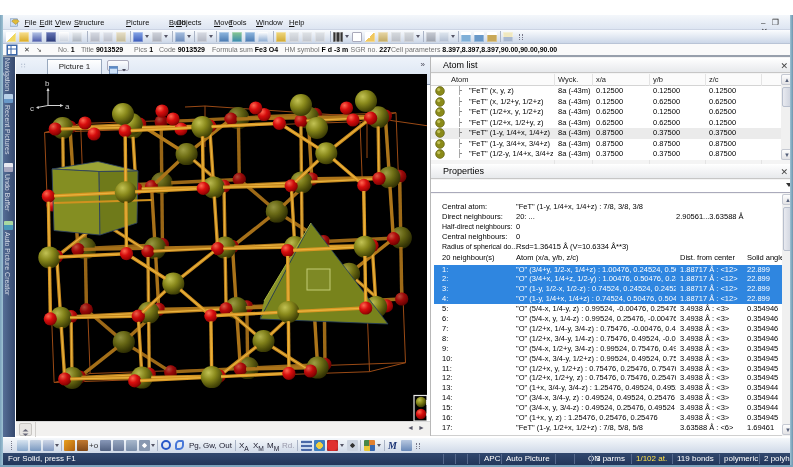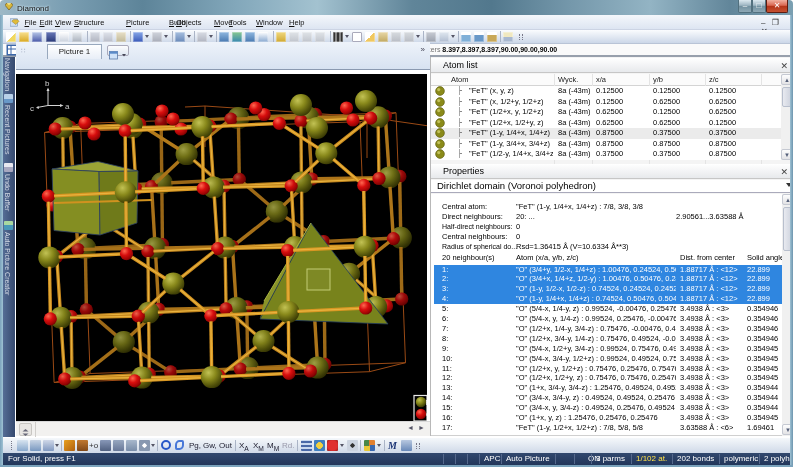--- a/index.html
+++ b/index.html
@@ -23,21 +23,21 @@
 .tarr{position:absolute;top:5px;width:0;height:0;border-left:2.5px solid transparent;border-right:2.5px solid transparent;border-top:3px solid #556}
 
 #infobar{left:3px;top:44px;width:787px;height:13px;background:#fafafa;border-bottom:2px solid #98a0ac;font-size:7px;color:#707070;white-space:nowrap}
 #infobar b{color:#000;font-weight:bold}
 #infobar .seg{position:absolute;top:2px}
 
 #lstrip{left:2px;top:57px;width:13px;height:380px;background:linear-gradient(90deg,#587099,#35496e);color:#d4dae6;font-size:7.5px}
 .vtab{position:absolute;left:2px;writing-mode:vertical-lr;letter-spacing:0px;font-size:7px}
 .vicon{position:absolute;left:2px;width:9px;height:9px;border-radius:1px}
 
-#tabbar{left:16px;top:42px;width:414px;height:28px;background:linear-gradient(#eef3fa,#d7e2f1);border-bottom:1px solid #8a99b0}
+#tabbar{left:16px;top:57px;width:414px;height:28px;background:linear-gradient(#eef3fa,#d7e2f1);border-bottom:1px solid #8a99b0}
 #ptab{position:absolute;left:31px;top:2px;width:55px;height:15px;background:linear-gradient(#fff,#e8eef7);border:1px solid #98a8bd;border-bottom:none;font-size:8px;text-align:center;line-height:14px;color:#222}
 #tbtn{position:absolute;left:91px;top:3px;width:22px;height:11px;background:linear-gradient(#fdfdfe,#dfe7f2);border:1px solid #aab;border-radius:2px}
 #chev{position:absolute;right:4px;top:3px;font-size:8px;color:#445;letter-spacing:1px}
 
 #canvas{left:16px;top:74px;width:411px;height:347px;background:#000}
 
 #hscroll{left:16px;top:421px;width:414px;height:15px;background:#f2f1ef;border-top:1px solid #d8d8d8}
 #hscroll .spin{position:absolute;left:3px;top:1px;width:13px;height:13px;background:#e8e6e3;border:1px solid #c8c6c2;border-radius:2px}
 #hscroll .sep{position:absolute;left:19px;top:0;width:1px;height:15px;background:#d0cecb}
 
@@ -55,28 +55,20 @@
 
 #status{left:3px;top:453px;width:787px;height:12px;background:linear-gradient(#31486e,#22365a);color:#fff;font-size:8px}
 #status .sseg{position:absolute;top:1px;white-space:nowrap}
 #status .sdiv{position:absolute;top:1px;width:1px;height:10px;background:#55688c}
 
 #lbord{left:0;top:15px;width:3px;height:452px;background:linear-gradient(90deg,#7ba3bc,#9fc2d4)}
 #rbord{left:790px;top:15px;width:3px;height:452px;background:linear-gradient(90deg,#9fc2d4,#6d95ae)}
 #bbord{left:0;top:465px;width:793px;height:2px;background:#7ba3bc}
 </style></head><body>
 <div id="win">
-  <div id="title" class="abs">
-    <svg id="dico" class="abs" viewBox="0 0 10 9" style="width:8px;height:7px">
-        <polygon points="2,0 8,0 10,3 5,9 0,3" fill="#d8b83a" stroke="#6a4c10" stroke-width="0.8"></polygon>
-        <polygon points="2,0 5,3 8,0" fill="#efe090"></polygon>
-      </svg>
-    <span class="txt abs">Diamond</span>
-    <div class="wbtns abs"><span class="wb">–</span><span class="wb">□</span><span class="wb close">✕</span></div>
-  </div>
   <div id="menubar" class="abs">
     <svg class="abs" style="left:7px;top:3px" width="10" height="9" viewBox="0 0 12 11">
         <rect x="0" y="1" width="9" height="9" fill="#cfe0f4" stroke="#6a8ab0" stroke-width="0.7"></rect>
         <polygon points="4,2 9,2 11,4 7,8 2,4" fill="#e0bc3a" stroke="#8a6a14" stroke-width="0.5"></polygon>
       </svg>
     <span class="mi" style="left:21.5px"><u>F</u>ile</span>
     <span class="mi" style="left:36.5px"><u>E</u>dit</span>
     <span class="mi" style="left:52px"><u>V</u>iew</span>
     <span class="mi" style="left:71px"><u>S</u>tructure</span>
     <span class="mi" style="left:123px"><u>P</u>icture</span>
@@ -1142,21 +1134,20 @@
       <div class="cell" style="left:127px;top:92.0px;color:#000">8a (-43m)</div>
       <div class="cell" style="left:165px;top:92.0px;color:#000">0.37500</div>
       <div class="cell" style="left:222px;top:92.0px;color:#000">0.37500</div>
       <div class="cell" style="left:278px;top:92.0px;color:#000">0.87500</div>
       <div class="sb" style="left:350px;top:17px;height:86px"></div>
       <div class="sbb" style="left:350px;top:17px">▲</div>
       <div class="sbt" style="left:351px;top:30px;height:20px"></div>
       <div class="sbb" style="left:350px;top:92px">▼</div>
       <div class="phdr" style="top:107px">Properties<span class="x">✕</span></div>
       <div class="abs" style="left:0;top:123px;width:363px;height:13px;background:#fff;border-bottom:1px solid #aab">
-        <span class="abs" style="left:6px;top:0px;color:#000;font-size:9.5px">Dirichlet domain (Voronoi polyhedron)</span>
         <span class="abs" style="right:2px;top:3px;width:0;height:0;border-left:3.5px solid transparent;border-right:3.5px solid transparent;border-top:4.5px solid #333"></span>
       </div>
       <div class="abs" style="left:0;top:137px;width:351px;height:242px;background:#fff"></div>
       <div class="cell" style="left:11px;top:145px;color:#000;width:76px">Central atom:</div>
       <div class="cell" style="left:85px;top:145px;color:#000">"FeT" (1-y, 1/4+x, 1/4+z) : 7/8, 3/8, 3/8</div>
       <div class="cell" style="left:11px;top:155px;color:#000;width:76px">Direct neighbours:</div>
       <div class="cell" style="left:85px;top:155px;color:#000">20: ...</div>
       <div class="cell" style="left:245px;top:155px;color:#000">2.90561...3.63588 Å</div>
       <div class="cell" style="left:11px;top:165px;color:#000;width:76px"><span style="font-size:7px">Half-direct neighbours:</span></div>
       <div class="cell" style="left:85px;top:165px;color:#000">0</div>
@@ -1296,21 +1287,21 @@
     <span class="sdiv" style="left:498px"></span>
       <span class="sseg" style="left:503px">Auto Picture</span>
     <span class="sdiv" style="left:552px"></span>
       <span class="sseg" style="left:585px">ON</span>
     <span class="sdiv" style="left:571px"></span>
       <span class="sdiv" style="left:588px"></span>
     <span class="sseg" style="left:593px">3 parms</span>
     <span class="sdiv" style="left:628px"></span>
       <span class="sseg" style="left:633px;color:#ffe14a">1/102 at.</span>
     <span class="sdiv" style="left:669px"></span>
-      <span class="sseg" style="left:674px">202 bonds</span>
+      <span class="sseg" style="left:674px">119 bonds</span>
     <span class="sdiv" style="left:716px"></span>
       <span class="sseg" style="left:721px">polymeric</span>
     <span class="sdiv" style="left:756px"></span>
       <span class="sseg" style="left:761px">2 polyh.</span>
     <span class="sdiv" style="left:787px"></span>
   </div>
   <div id="lbord" class="abs"></div>
     <div id="rbord" class="abs"></div>
     <div id="bbord" class="abs"></div>
 </div>

